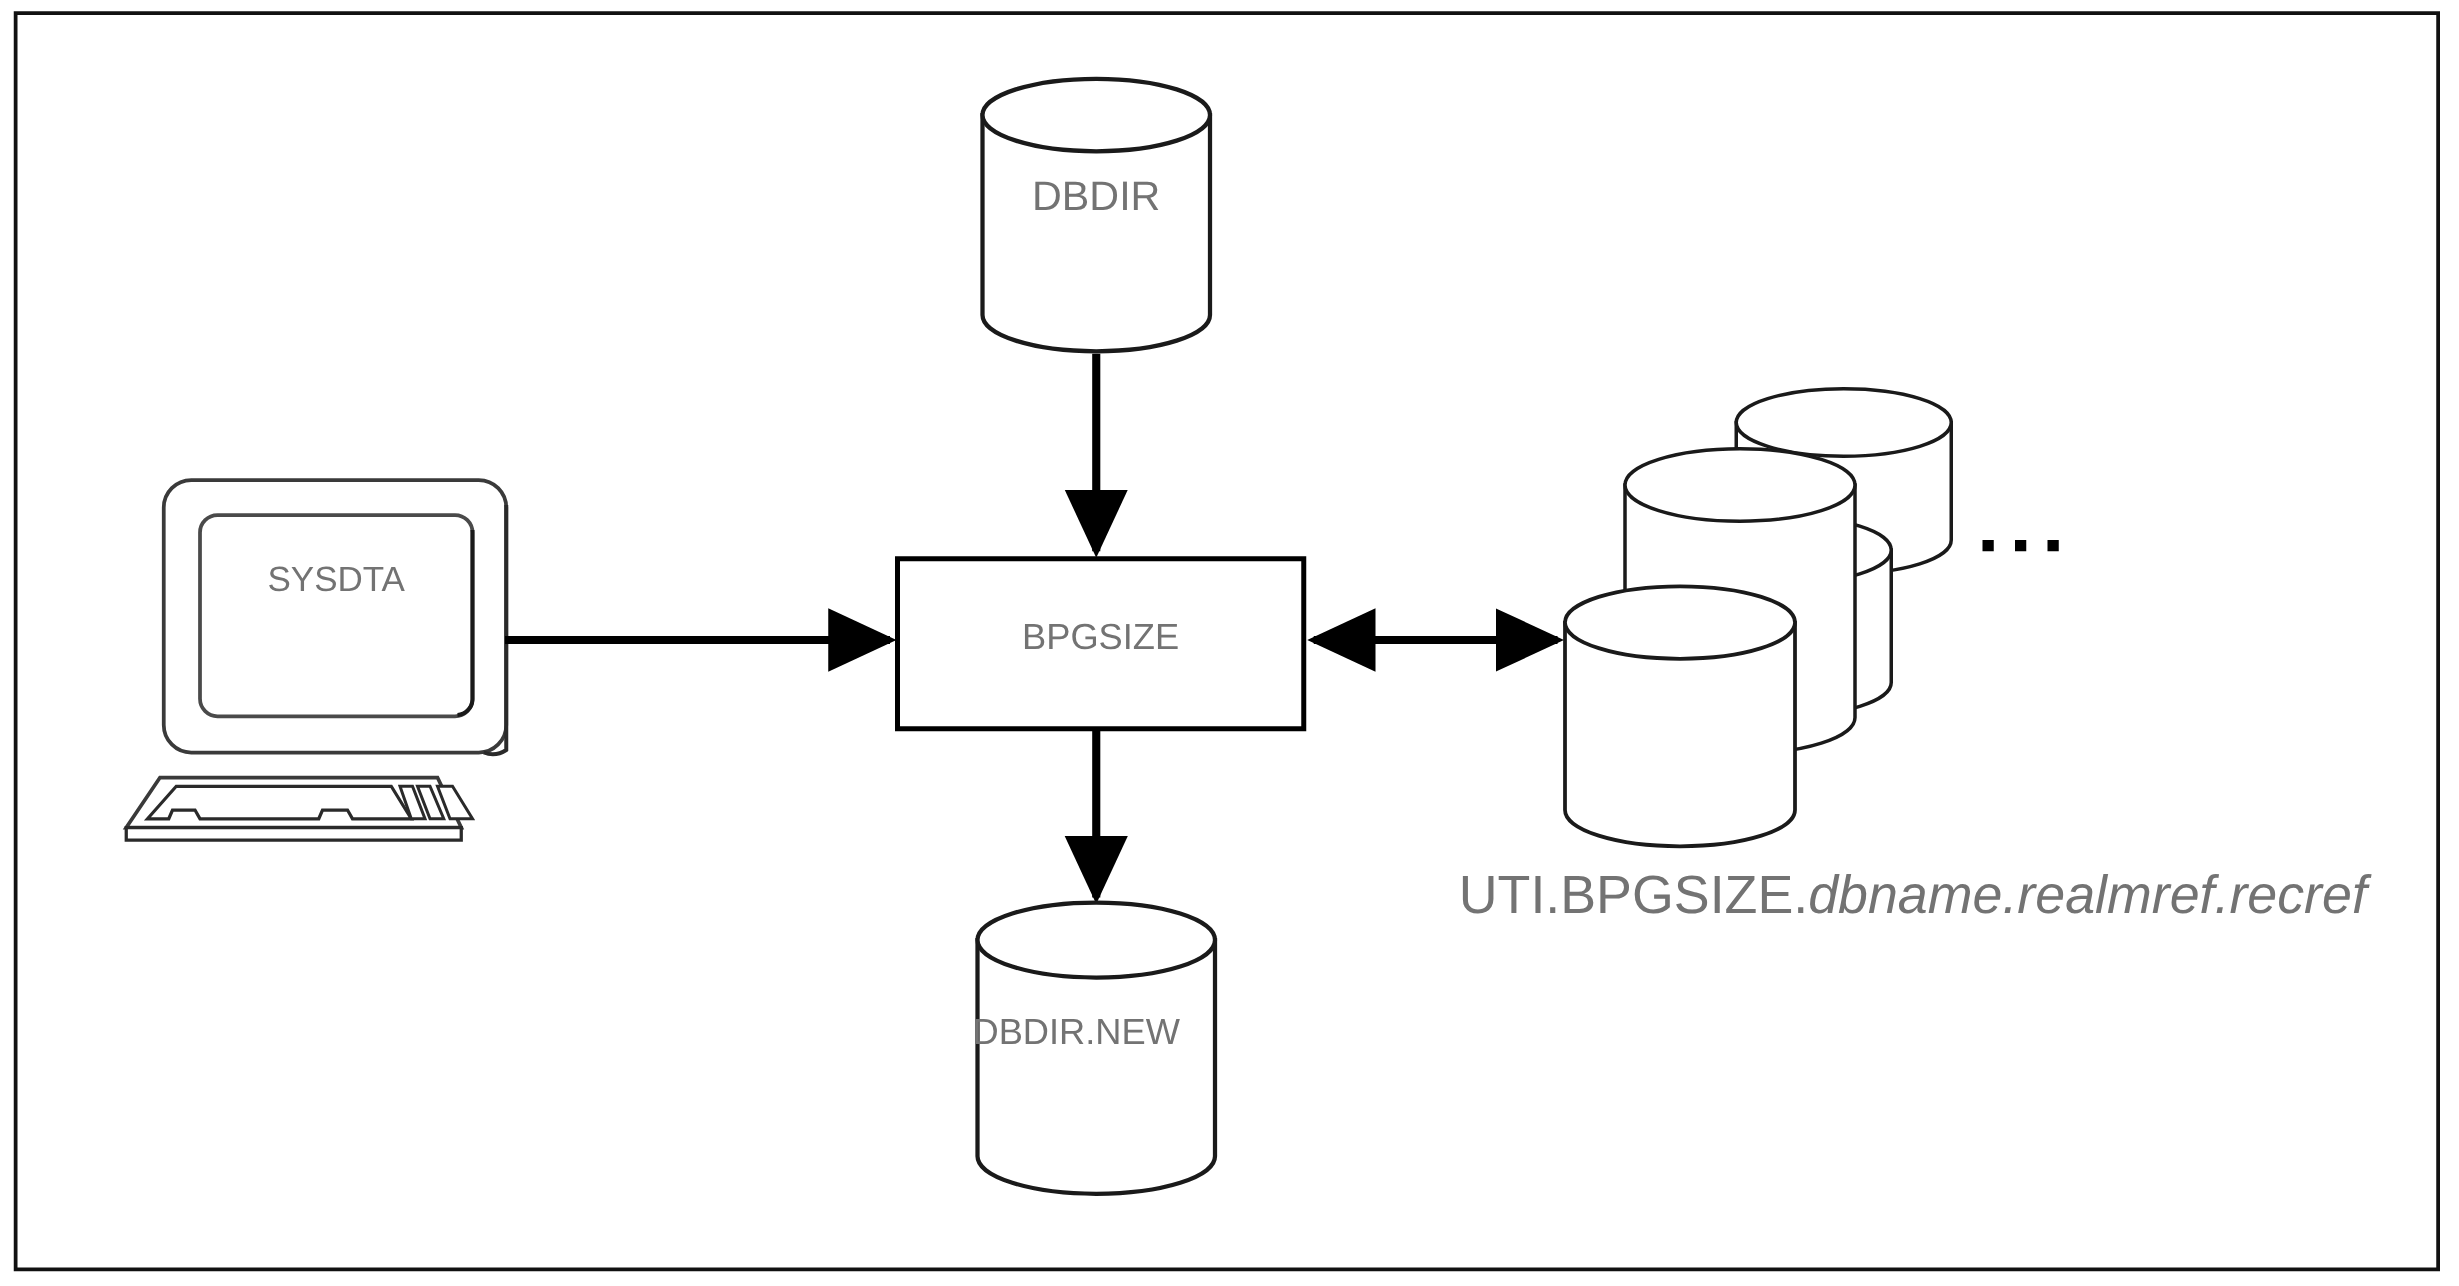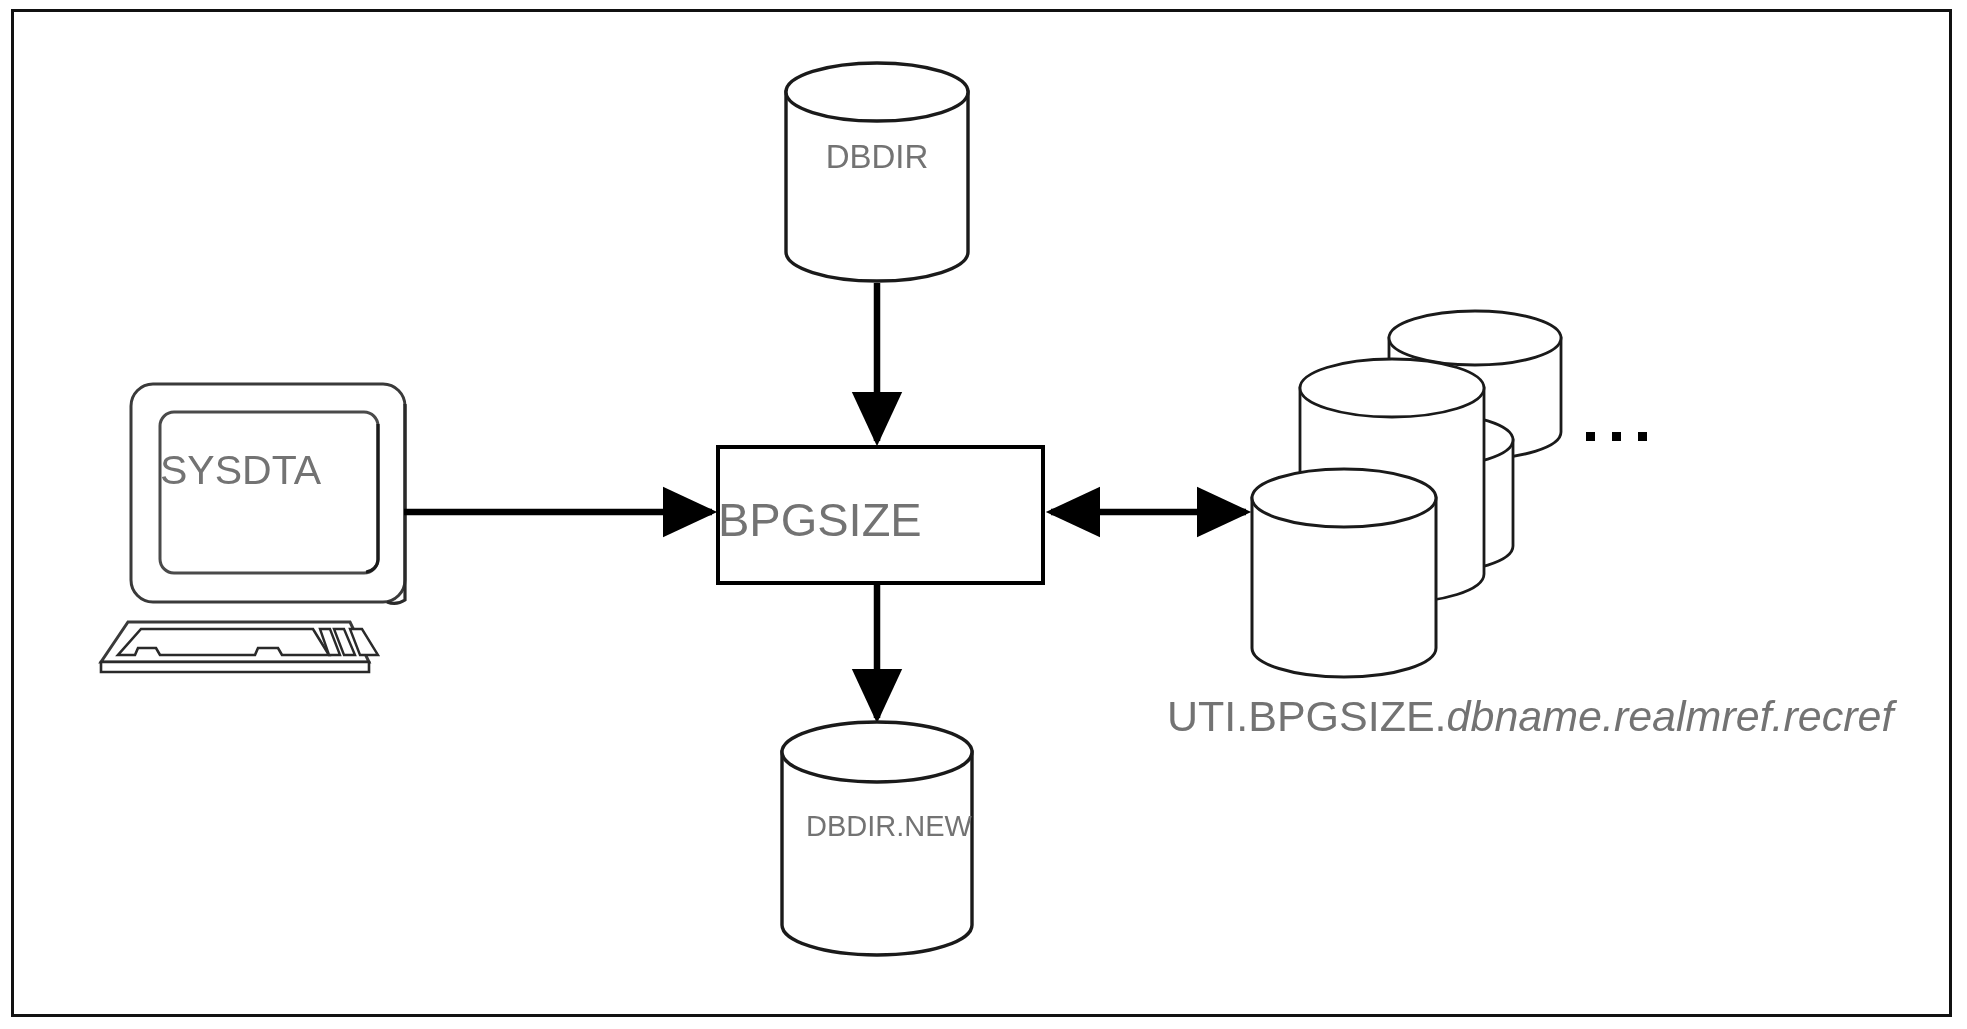--- a/index.html
+++ b/index.html
@@ -42,29 +42,29 @@
     color: #737373;
     font-family: Liberation Sans, sans-serif;
     line-height: 1;
   }
   #label-dbdir {
     left: 786px; top: 140px; width: 182px;
     text-align: center; font-size: 33px;
   }
   #label-dbdirnew {
     left: 778px; top: 812px; width: 194px;
-    text-align: right; font-size: 29px;
+    text-align: left; font-size: 29px;
   }
   #label-sysdta {
     left: 160px; top: 450px; width: 218px;
-    font-size: 41px;
+    text-align: center; font-size: 28px;
   }
   #label-bpgsize {
     left: 718px; top: 496px; width: 325px;
-    text-align: left; font-size: 47px;
+    text-align: center; font-size: 29px;
   }
   #label-uti {
     left: 1167px; top: 695px;
     font-size: 43px;
   }
   #label-uti .ital {
     font-style: italic;
   }
   .dots {
     position: absolute;

